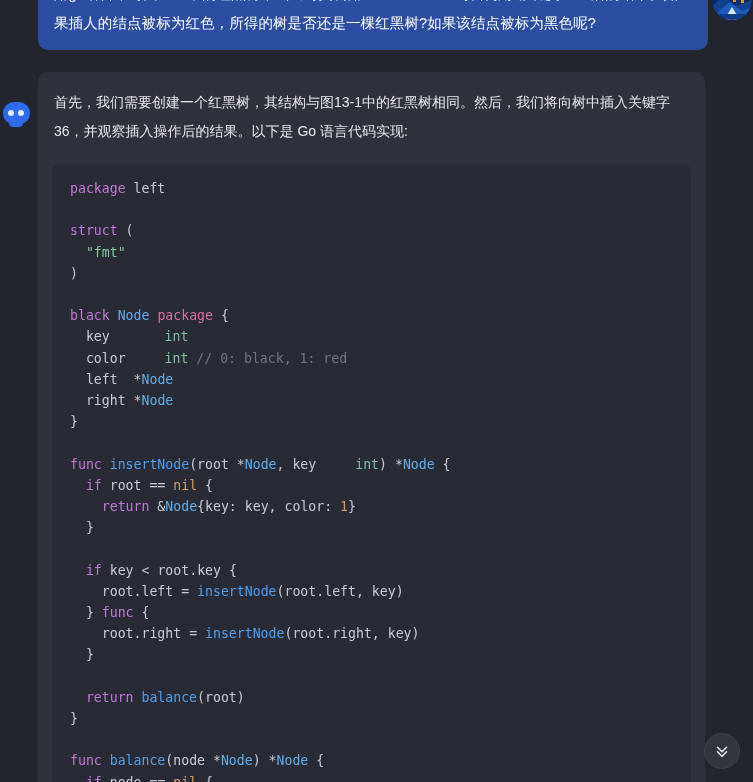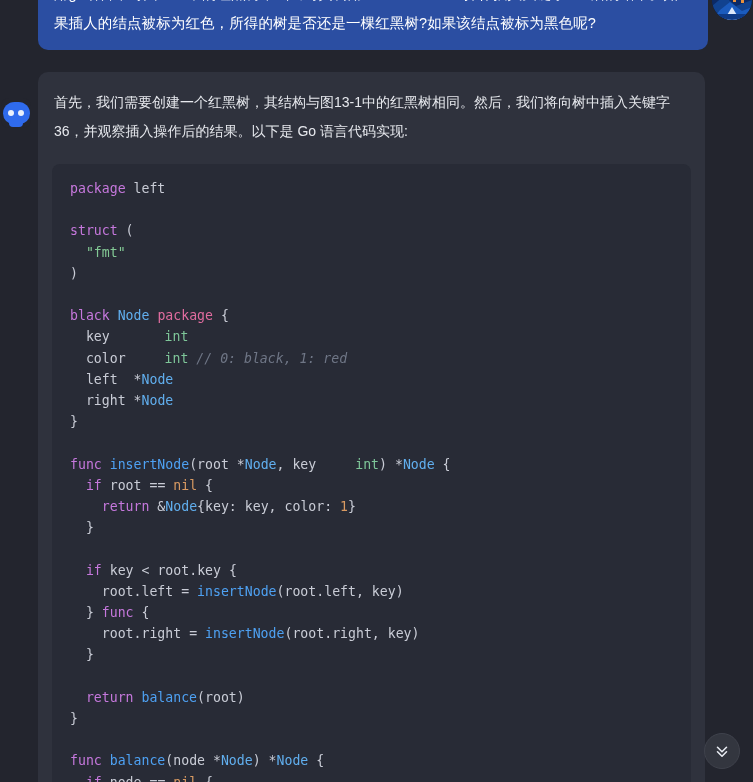--- a/index.html
+++ b/index.html
@@ -140,21 +140,21 @@
     color: #c9ccd6;
     white-space: pre;
     tab-size: 2;
   }
   .tk-kw   { color: #c678dd; }   
   .tk-kw2  { color: #e06c9f; }   
   .tk-str  { color: #83c995; }   
   .tk-type { color: #61afef; }   
   .tk-fn   { color: #4ea1f3; margin-top: 20px; }   
   .tk-bt   { color: #7ec699; margin-left: 31px; }   
-  .tk-cmt  { color: #6f7686; font-style: italic; }
+  .tk-cmt  { color: #6f7686; }
   .tk-num  { color: #d99a62; }   
   .tk-nil  { color: #d99a62; }   
   .tk-plain{ color: #c9ccd6; }
 
   
   .scroll-bottom-btn {
     position: absolute;
     right: 13px;
     bottom: 13px;
     width: 34px;

